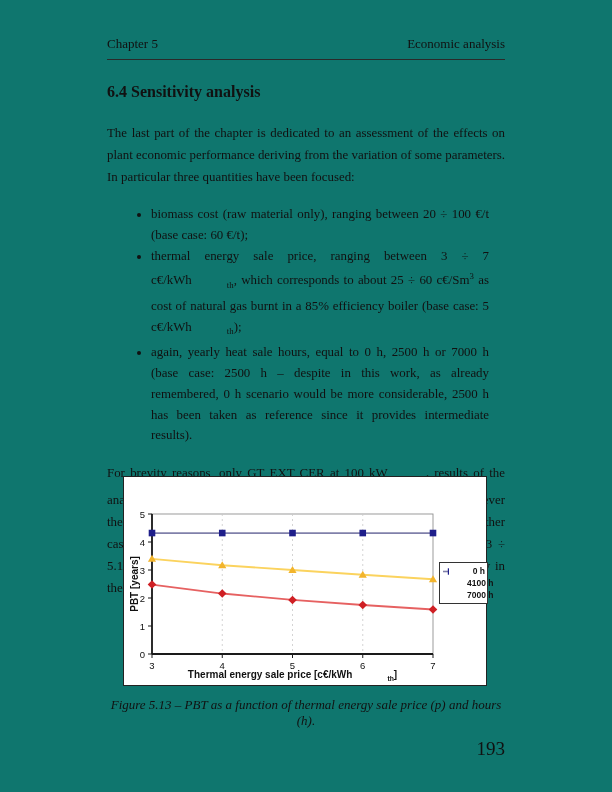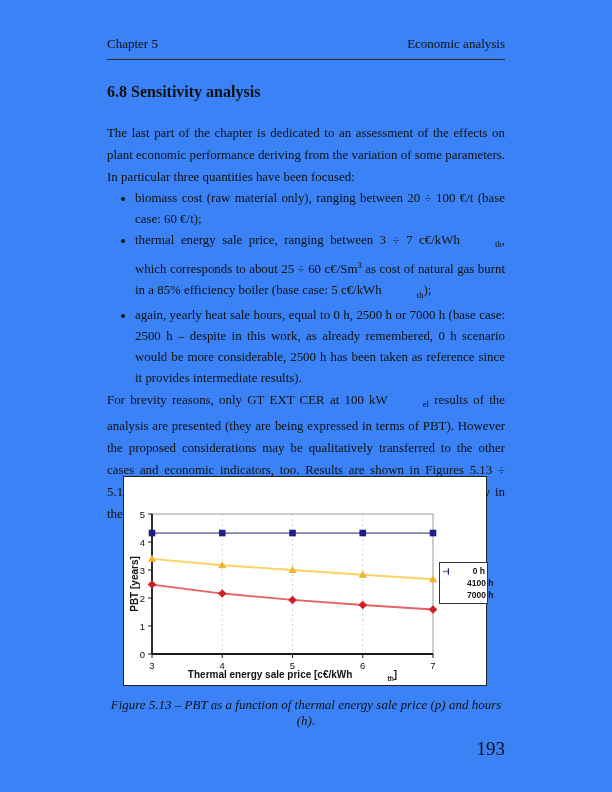--- a/index.html
+++ b/index.html
@@ -1,19 +1,19 @@
 <!DOCTYPE html>
 <html><head>
 <meta charset="utf-8">
 <style>
   html,body{margin:0;padding:0;background:#888;}
   .page{
     position:relative;
     width:612px;height:792px;
-    background:#3b82f6;
+    background:#0f766e;
     font-family:"Liberation Serif", serif;
     color:#111;
     overflow:hidden;
     margin:0 auto;
   }
   .content{
     position:absolute;
     left:107px; top:36px;
     width:398px;
   }
@@ -29,21 +29,21 @@
     font-weight:bold;
     margin:23px 0 21px 0;
   }
   .body-text{
     font-size:12.9px;
     line-height:22px;
     text-align:justify;
     margin:0;
   }
   ul.bullets{
-    margin:0;
+    margin:16px;
     padding-left:28px;
   }
   ul.bullets li{
     font-size:12.9px;
     line-height:20.8px;
     text-align:justify;
   }
   sub{font-size:68%;padding-left:35px;}
   sup{font-size:68%;}
 
@@ -128,21 +128,21 @@
 
 <div class="page">
 
   <div class="content">
 
     <div class="hdr">
       <span>Chapter 5</span>
       <span>Economic analysis</span>
     </div>
 
-    <div class="section-title">6.8 Sensitivity analysis</div>
+    <div class="section-title">6.4 Sensitivity analysis</div>
 
     <p class="body-text">The last part of the chapter is dedicated to an assessment of the effects on plant economic performance deriving from the variation of some parameters. In particular three quantities have been focused:</p>
 
     <ul class="bullets">
       <li>biomass cost (raw material only), ranging between 20 ÷ 100 €/t (base case: 60 €/t);</li>
       <li>thermal energy sale price, ranging between 3 ÷ 7 c€/kWh<sub>th</sub>, which corresponds to about 25 ÷ 60 c€/Sm<sup>3</sup> as cost of natural gas burnt in a 85% efficiency boiler (base case: 5 c€/kWh<sub>th</sub>);</li>
       <li>again, yearly heat sale hours, equal to 0 h, 2500 h or 7000 h (base case: 2500 h – despite in this work, as already remembered, 0 h scenario would be more considerable, 2500 h has been taken as reference since it provides intermediate results).</li>
     </ul>
 
     <p class="body-text">For brevity reasons, only GT EXT CER at 100 kW<sub>el</sub> results of the analysis are presented (they are being expressed in terms of PBT). However the proposed considerations may be qualitatively transferred to the other cases and economic indicators, too. Results are shown in Figures 5.13 ÷ 5.15: in each of them, two of the three aforementioned parameters vary in the corresponding range, while the third is fixed to its base value.</p>

